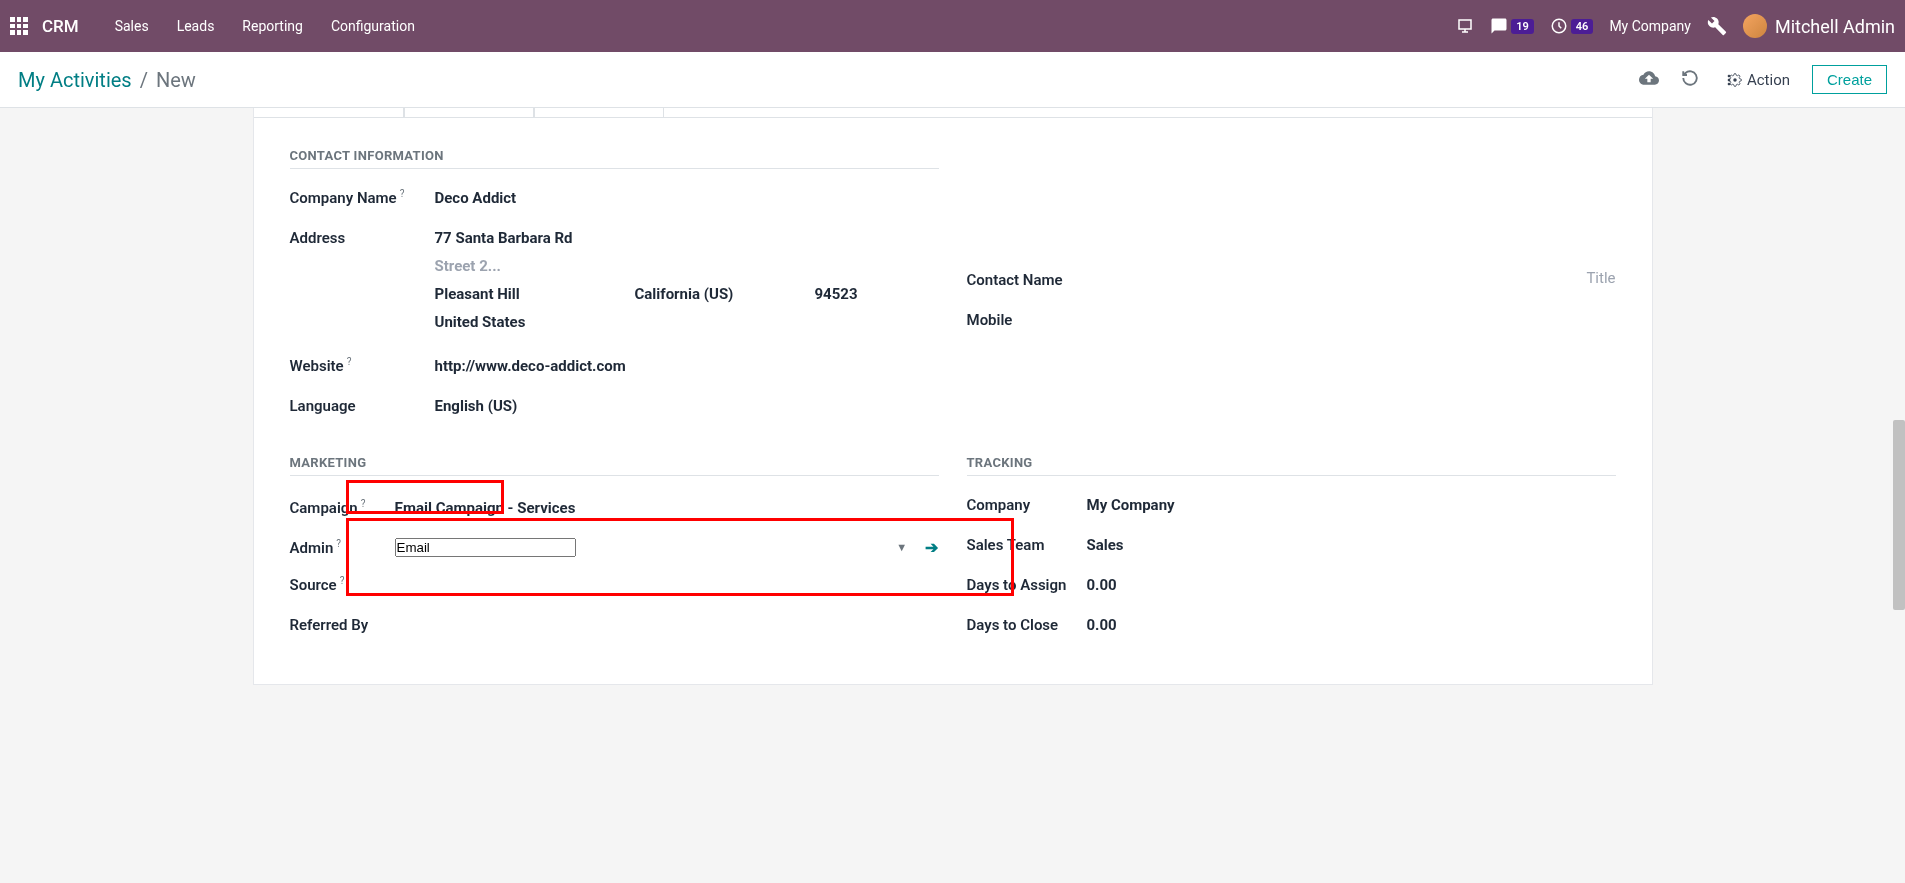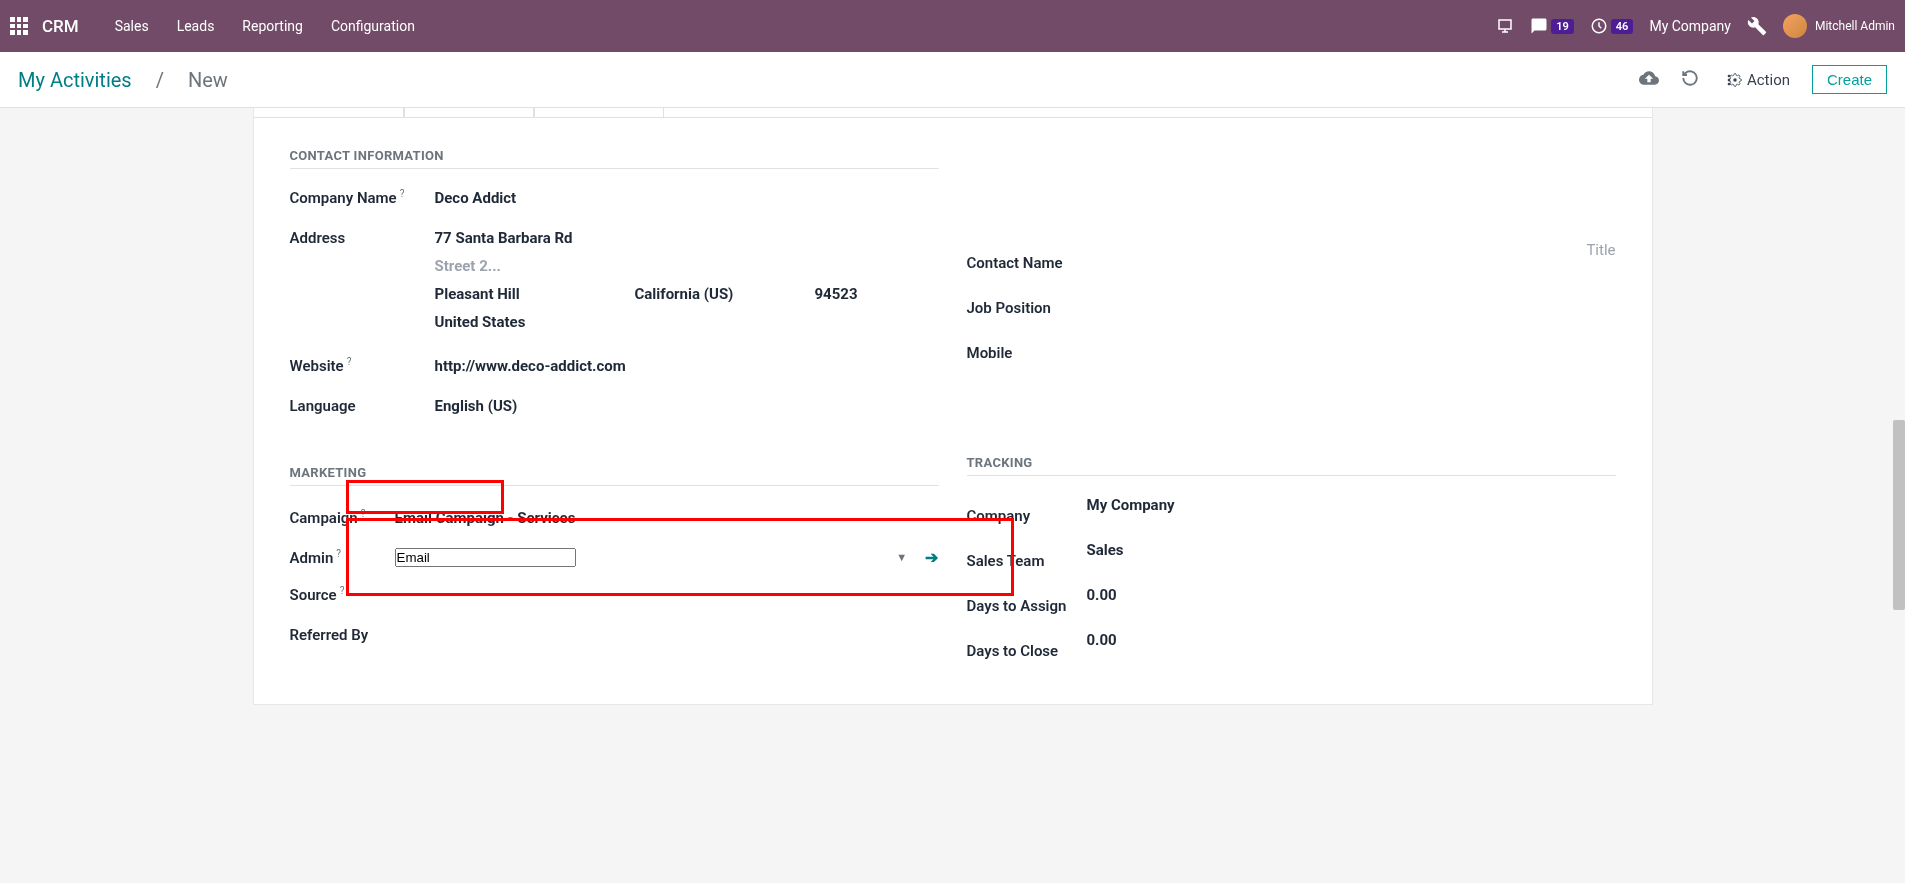--- a/index.html
+++ b/index.html
@@ -19,33 +19,33 @@
 .apps-icon { width: 18px; height: 18px; display: grid; grid-template-columns: repeat(3, 1fr); grid-template-rows: repeat(3, 1fr); gap: 2px; margin-right: 14px; cursor: pointer; }
 .apps-icon span { background: white; }
 .brand { font-size: 17px; font-weight: 500; margin-right: 22px; }
 .nav-item { padding: 0 14px; cursor: pointer; font-size: 14px; }
 .navbar-right { margin-left: auto; display: flex; align-items: center; gap: 16px; }
 .nav-icon { cursor: pointer; display: flex; align-items: center; }
 .badge { background: #4c1d95; color: white; font-size: 11px; padding: 1px 5px; border-radius: 3px; margin-left: 3px; font-weight: 600; }
 .company-name { font-size: 14px; }
 .user-section { display: flex; align-items: center; gap: 8px; }
 .avatar { width: 24px; height: 24px; border-radius: 50%; background: linear-gradient(135deg, #f4a460, #cd853f); }
-.user-name { font-size: 12px; }
+.user-name { font-size: 18px; }
 
 
 .control-panel {
   background: white;
   border-bottom: 1px solid #dee2e6;
   display: flex;
   align-items: center;
   justify-content: space-between;
   padding: 10px 18px;
   height: 56px;
 }
-.breadcrumb { font-size: 20px; display: flex; align-items: center; gap: 24px; }
+.breadcrumb { font-size: 20px; display: flex; align-items: center; gap: 8px; }
 .breadcrumb-link { color: #017e84; cursor: pointer; }
 .breadcrumb-sep { color: #6c757d; }
 .breadcrumb-current { color: #6c757d; }
 .cp-right { display: flex; align-items: center; gap: 22px; }
 .cp-icon { cursor: pointer; color: #6c757d; font-size: 18px; }
 .action-btn { display: flex; align-items: center; gap: 5px; color: #374151; cursor: pointer; font-size: 15px; }
 .create-btn { border: 1px solid #00a09d; color: #00a09d; background: white; padding: 5px 14px; cursor: pointer; font-size: 15px; }
 
 
 .main { padding: 0 18px 20px; }
@@ -94,21 +94,21 @@
 .arrow-right { color: #017e84; cursor: pointer; font-size: 16px; font-weight: bold; margin-left: 8px; }
 
 .highlight-box {
   position: absolute;
   border: 3px solid #ff0000;
   pointer-events: none;
 }
 .highlight1 { left: 92px; top: 372px; width: 158px; height: 34px; }
 .highlight2 { left: 92px; top: 410px; width: 668px; height: 78px; }
 
-.col-right .field-label { width: 120px; margin-top: 11px; }
+.col-right .field-label { width: 120px; }
 .scrollbar-track {
   position: fixed;
   right: 0;
   top: 420px;
   width: 12px;
   height: 190px;
   background: #c1c1c1;
   border-radius: 2px;
 }
 </style>
@@ -243,24 +243,20 @@
         </div>
 
         <div class="col col-right">
           <div style="height:34px"></div>
           <div class="field-row">
             <div class="field-label">Contact Name</div>
             <div class="field-value"></div>
             <div class="title-placeholder" style="width:100px;text-align:right">Title</div>
           </div>
           <div class="field-row">
-            <div class="field-label">Job Position</div>
-            <div class="field-value"></div>
-          </div>
-          <div class="field-row">
             <div class="field-label">Mobile</div>
             <div class="field-value"></div>
           </div>
         </div>
       </div>
 
       <div style="height:20px"></div>
 
       <div class="two-col">
         <div class="col">

